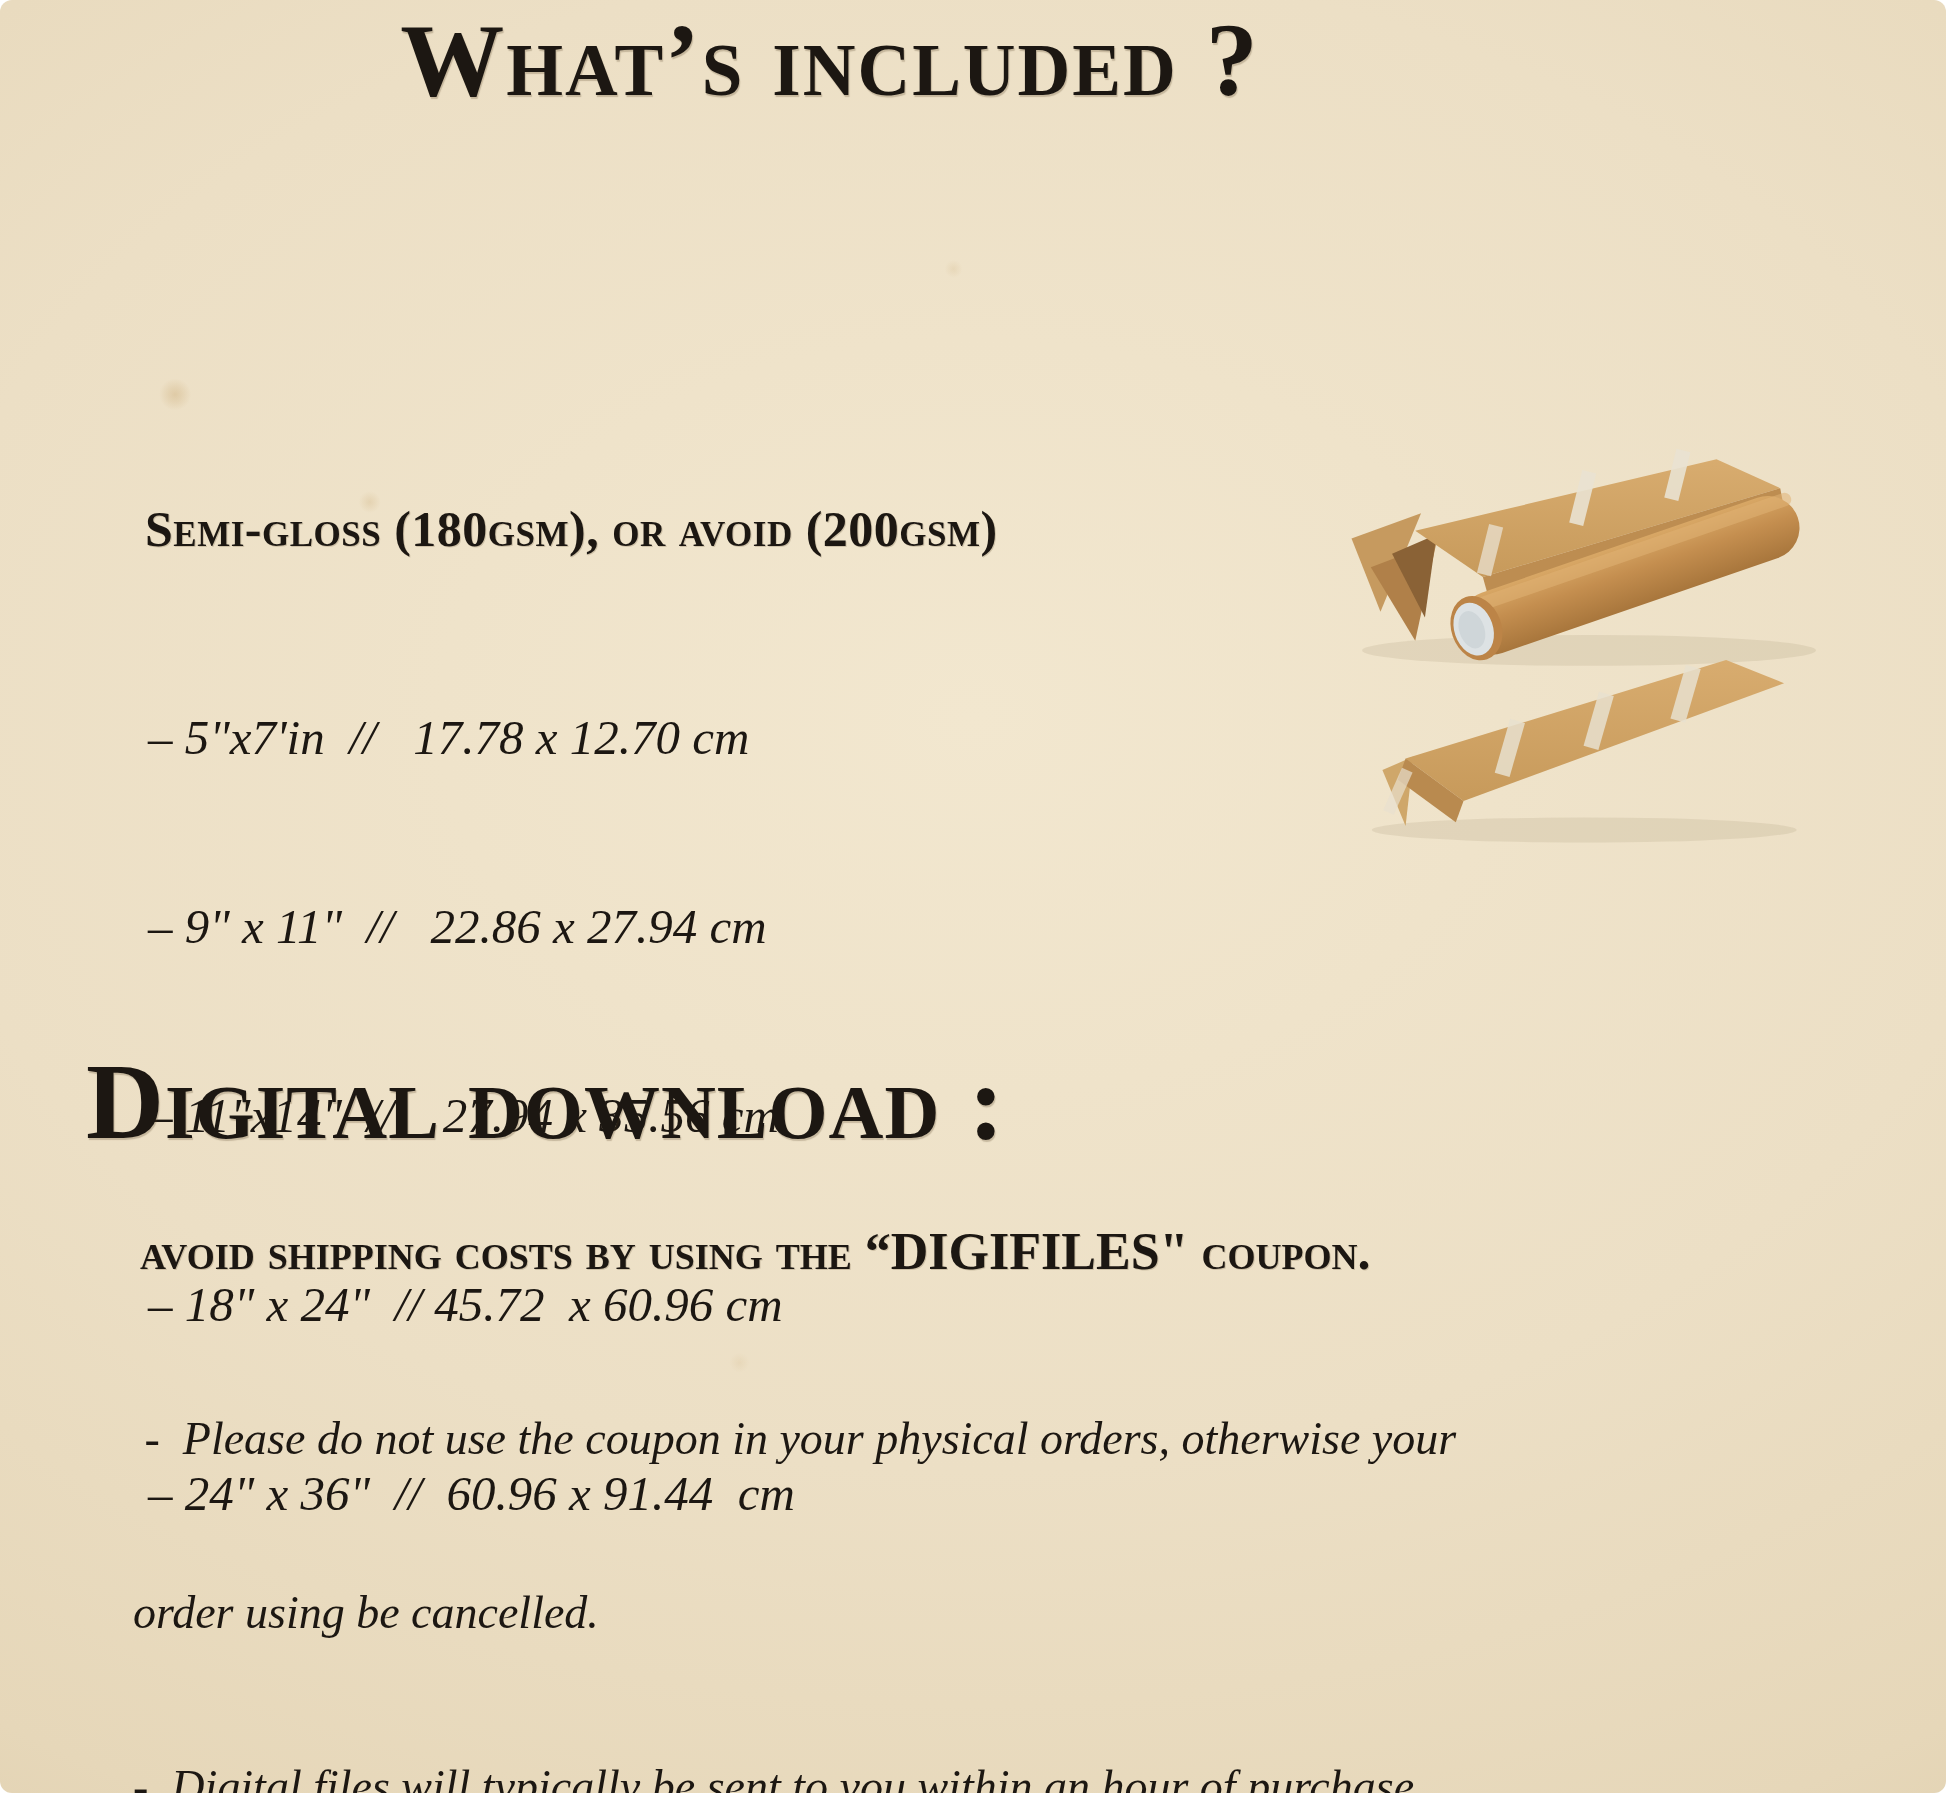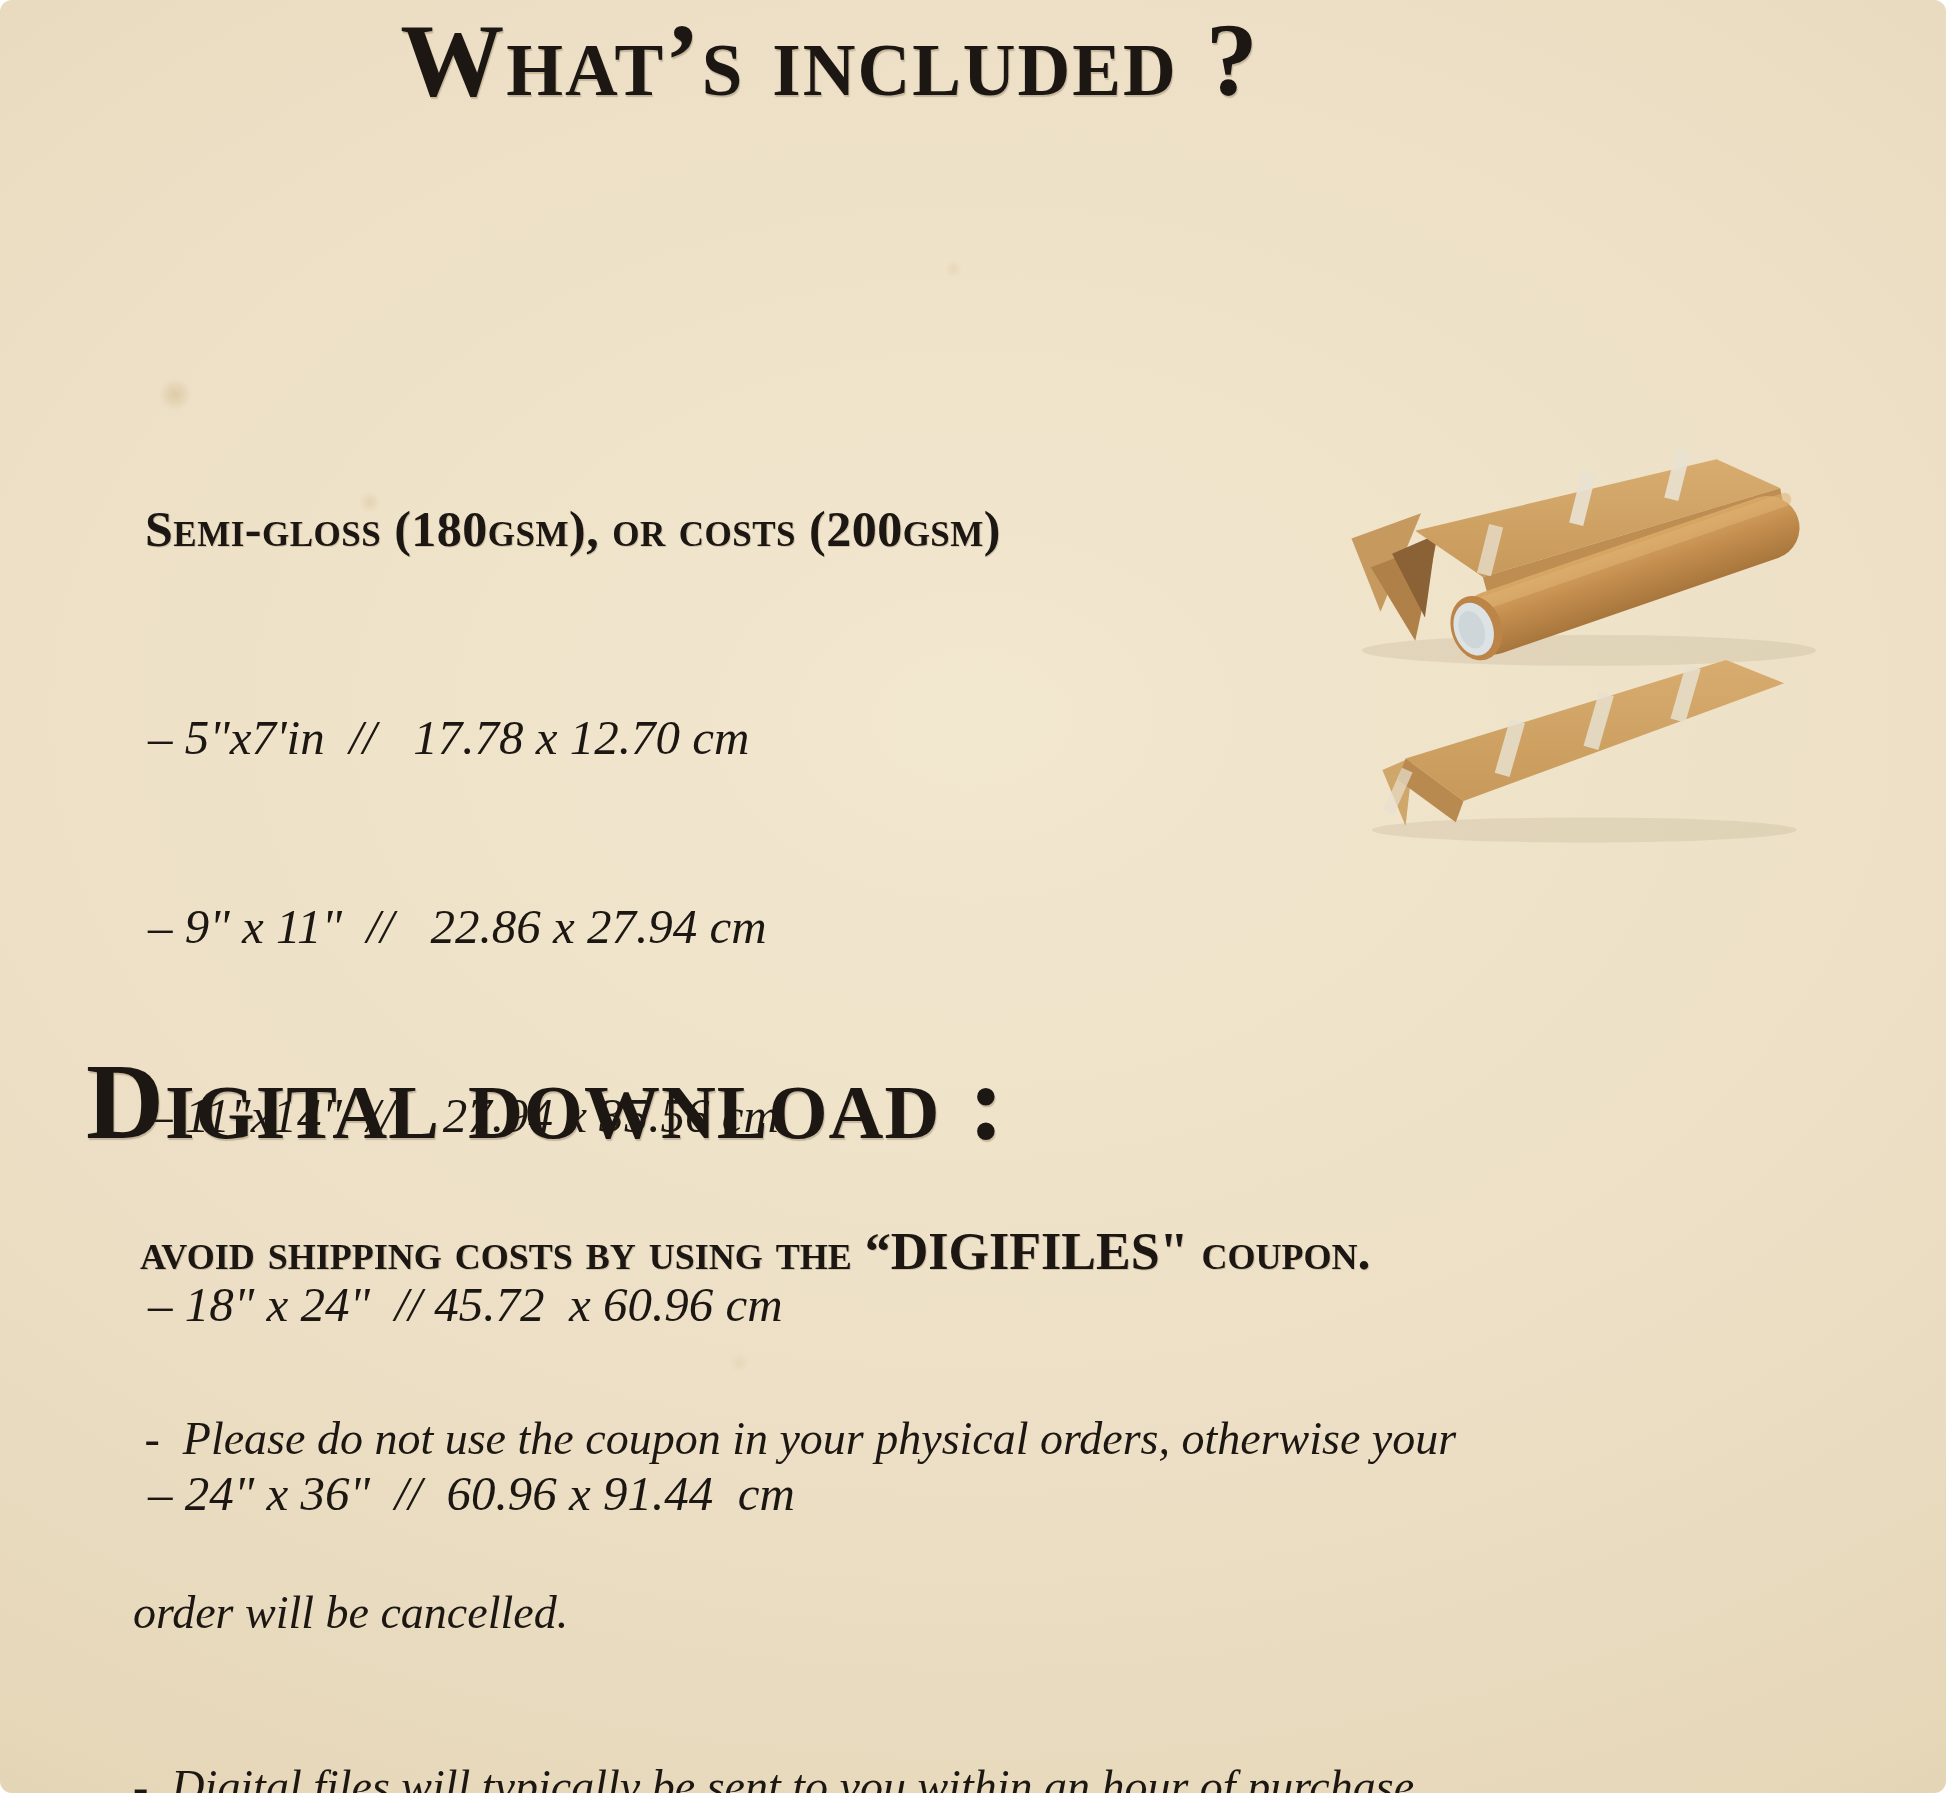--- a/index.html
+++ b/index.html
@@ -47,37 +47,37 @@
   .line{white-space:pre;}
 </style>
 </head>
 <body>
 
 <div class="page">
 
   <div class="blk title smallcaps">What’s included ?</div>
 
 
-  <div class="blk paper-line smallcaps">Semi-gloss (180gsm), or costs (200gsm)</div>
+  <div class="blk paper-line smallcaps">Semi-gloss (180gsm), or avoid (200gsm)</div>
 
   <div class="blk sizes">
     <div class="line">– 5"x7'in  //   17.78 x 12.70 cm</div>
     <div class="line">– 9" x 11"  //   22.86 x 27.94 cm</div>
     <div class="line">– 11"x14"  //    27.94 x 35.56 cm</div>
     <div class="line">– 18" x 24"  // 45.72  x 60.96 cm</div>
     <div class="line">– 24" x 36"  //  60.96 x 91.44  cm</div>
   </div>
 
   <div class="blk sec-heading smallcaps h-digital">Digital download :</div>
 
   <div class="blk coupon smallcaps">avoid shipping costs by using the “DIGIFILES" coupon.</div>
 
   <div class="blk notes">
     <div class="line"> -  Please do not use the coupon in your physical orders, otherwise your</div>
-    <div class="line">order will be cancelled.</div>
+    <div class="line">order using be cancelled.</div>
     <div class="line">-  Digital files will typically be sent to you within an hour of purchase.</div>
     
     
     
     
   </div>
 
   <svg class="blk photo" viewBox="0 0 580 440" xmlns="http://www.w3.org/2000/svg">
     <defs>
       <linearGradient id="rollGrad" x1="0" y1="0" x2="0" y2="1">

